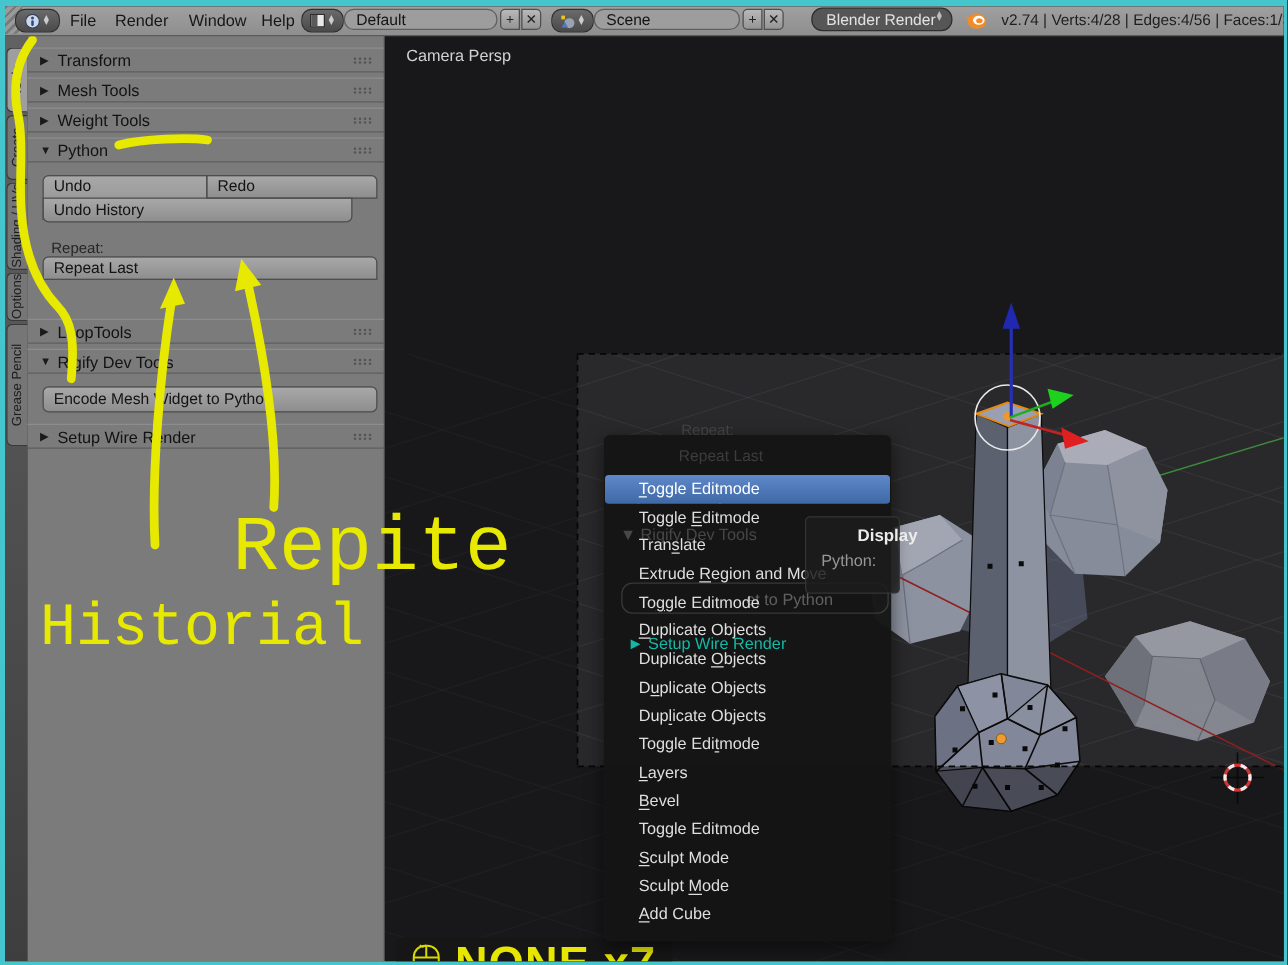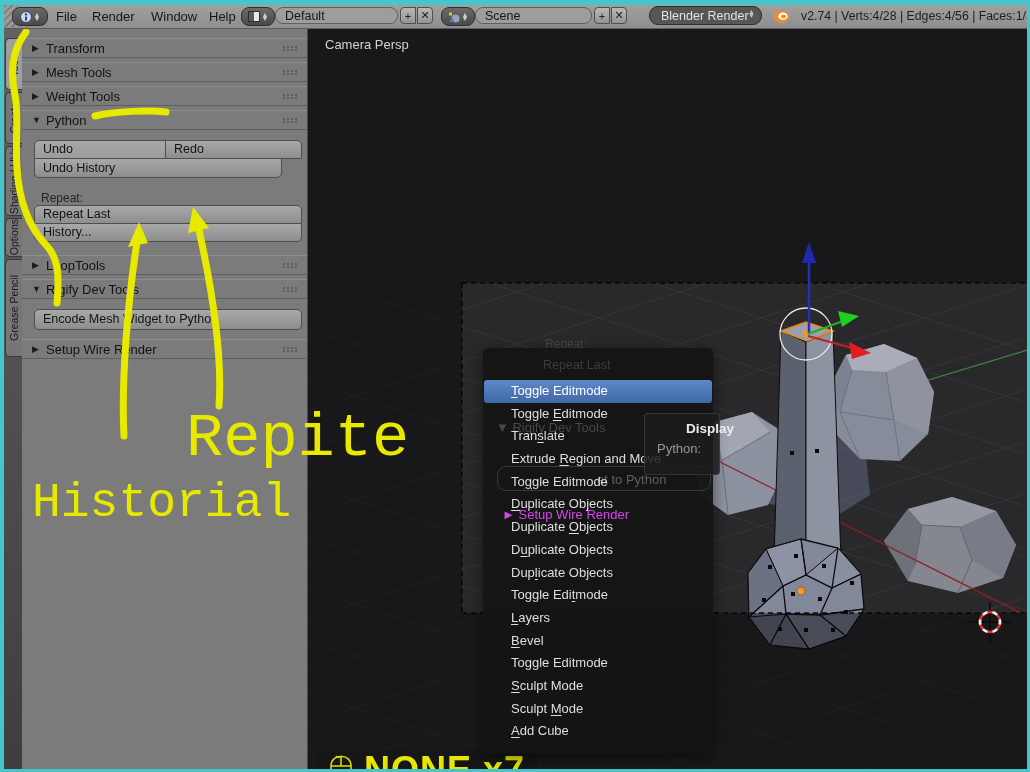--- a/index.html
+++ b/index.html
@@ -344,21 +344,20 @@
           <span class="plabel">Python</span>
           <span class="grip">
             <i></i>
           </span>
         </div>
         <div class="sbtn" style="left: 12px; top: 112px; width: 132px; height: 36px; border-radius: 5px 0px 0px; line-height: 17px;">Undo</div>
         <div class="sbtn" style="left: 143px; top: 112px; width: 137px; height: 19px; border-radius: 0px 5px 0px 0px; line-height: 17px;">Redo</div>
         <div class="sbtn" style="left: 12px; top: 130px; width: 248px; height: 20px; line-height: 18px; border-radius: 0px 0px 5px 5px;">Undo History</div>
         <span class="slabel" style="left: 19px; top: 163px;">Repeat:</span>
         <div class="sbtn" style="left: 12px; top: 177px; width: 268px; height: 19px; line-height: 17px; border-radius: 5px 5px 0px 0px;">Repeat Last</div>
-        <div class="sbtn" style="left: 12px; top: 195px; width: 268px; height: 19px; line-height: 17px; border-radius: 0px 0px 5px 5px;">History...</div>
         <div class="pheader" style="top: 227px;">
           <span class="arr">▶</span>
           <span class="plabel">LoopTools</span>
           <span class="grip">
             <i></i>
           </span>
         </div>
         <div class="pheader" style="top: 251px;">
           <span class="arr">▼</span>
           <span class="plabel">Rigify Dev Tools</span>
@@ -374,21 +373,21 @@
             <i></i>
           </span>
         </div>
       </div>
 
     <div id="rmenu">
       <span class="mghost" style="left:60px;top:10px;font-size:12.5px;color:#3c3c3c;">Repeat Last</span>
       <span class="mghost" style="left:13px;top:72px;font-size:13px;color:#474747;">▼ Rigify Dev Tools</span>
       <div id="ghost-rect"></div>
       <span class="mghost" style="left:114px;top:124px;font-size:13px;color:#606060;">et to Python</span>
-      <span class="mghost" style="left:19px;top:159px;font-size:13px;color:#d946ef;">► Setup Wire Render</span>
+      <span class="mghost" style="left:19px;top:159px;font-size:13px;color:#14b8a6;">► Setup Wire Render</span>
       <div id="rmenu-title">Repeat History</div>
       <div id="rmenu-items">
           <div class="mitem sel"><span class="u">T</span>oggle Editmode</div>
           <div class="mitem">Toggle <span class="u">E</span>ditmode</div>
           <div class="mitem">Tran<span class="u">s</span>late</div>
           <div class="mitem">Extrude <span class="u">R</span>egion and Move</div>
           <div class="mitem">To<span class="u">g</span>gle Editmode</div>
           <div class="mitem"><span class="u">D</span>uplicate Objects</div>
           <div class="mitem">Duplicate <span class="u">O</span>bjects</div>
           <div class="mitem">D<span class="u">u</span>plicate Objects</div>

